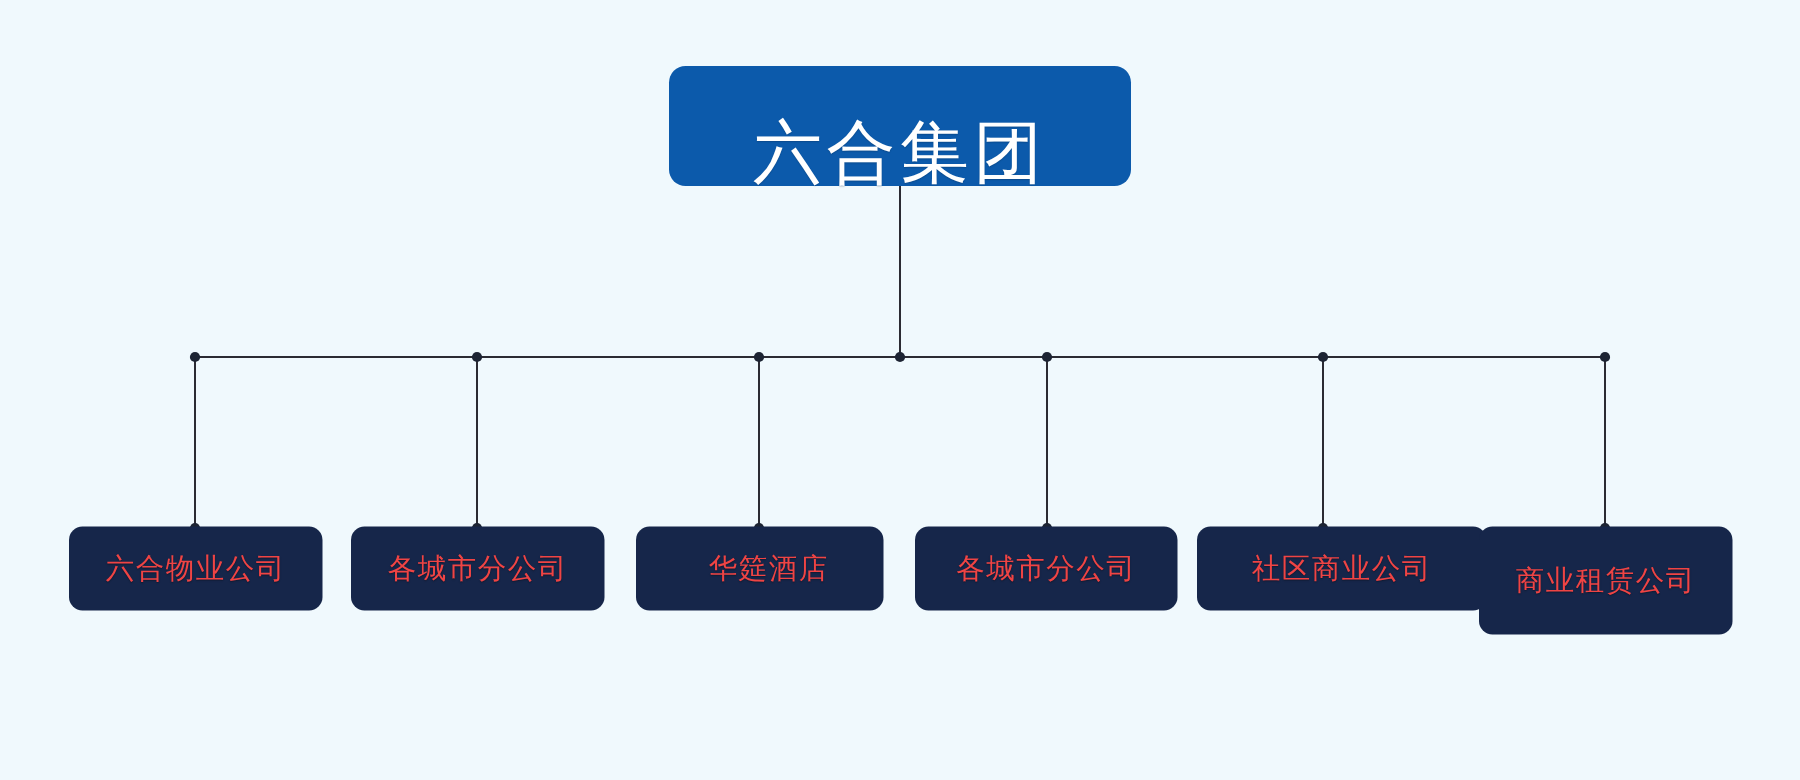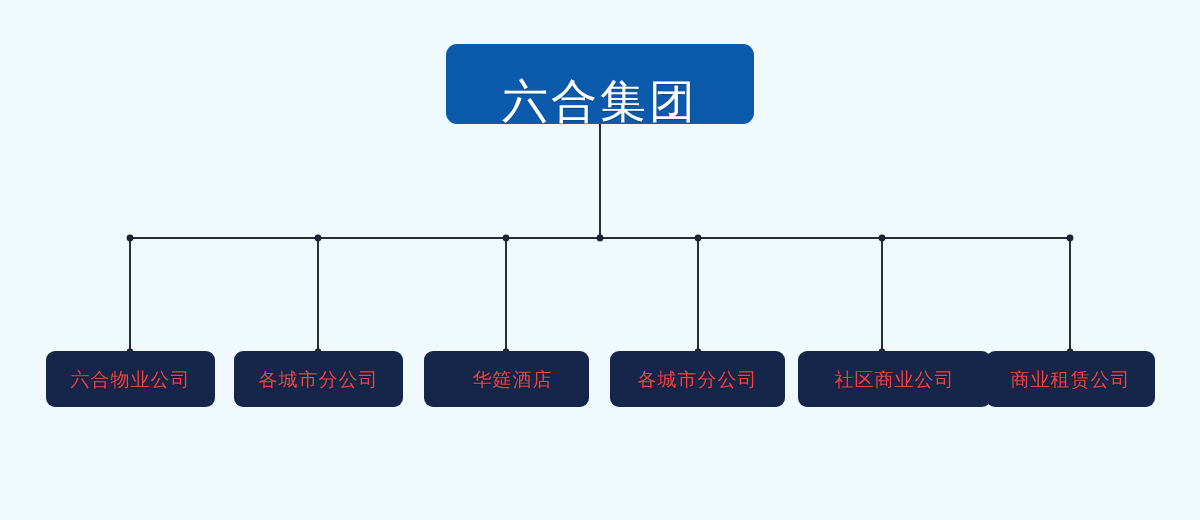--- a/index.html
+++ b/index.html
@@ -106,18 +106,18 @@
       </div>
       <div class="node node-child" style="left: 424px; top: 351px; width: 165px; height: 56px; background: rgb(22, 38, 74); padding-left: 12px;">
         <span class="node-label">华筵酒店</span>
       </div>
       <div class="node node-child" style="left: 610px; top: 351px; width: 175px; height: 56px; background: rgb(22, 38, 74);">
         <span class="node-label">各城市分公司</span>
       </div>
       <div class="node node-child" style="left: 798px; top: 351px; width: 193px; height: 56px; background: rgb(22, 38, 74);">
         <span class="node-label">社区商业公司</span>
       </div>
-      <div class="node node-child" style="left: 986px; top: 351px; width: 169px; height: 56px; background: rgb(22, 38, 74);">
+      <div class="node node-child" style="left: 986px; top: 351px; width: 169px; height: 72px; background: rgb(22, 38, 74);">
         <span class="node-label">商业租赁公司</span>
       </div>
     </div>
 
 </div>
 
 </body></html>

